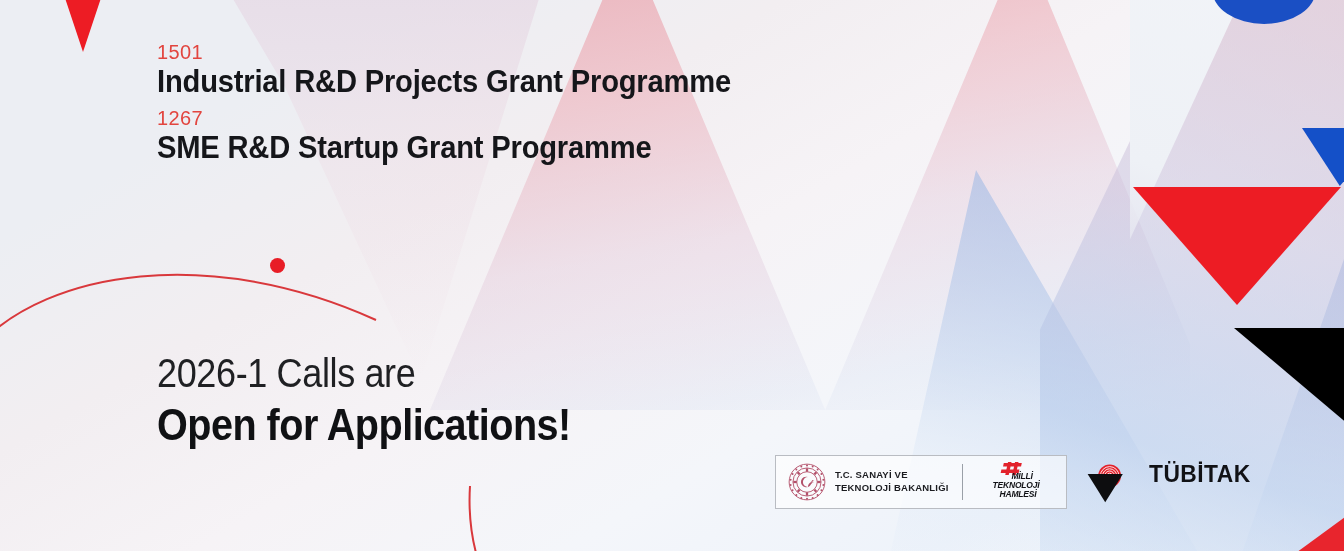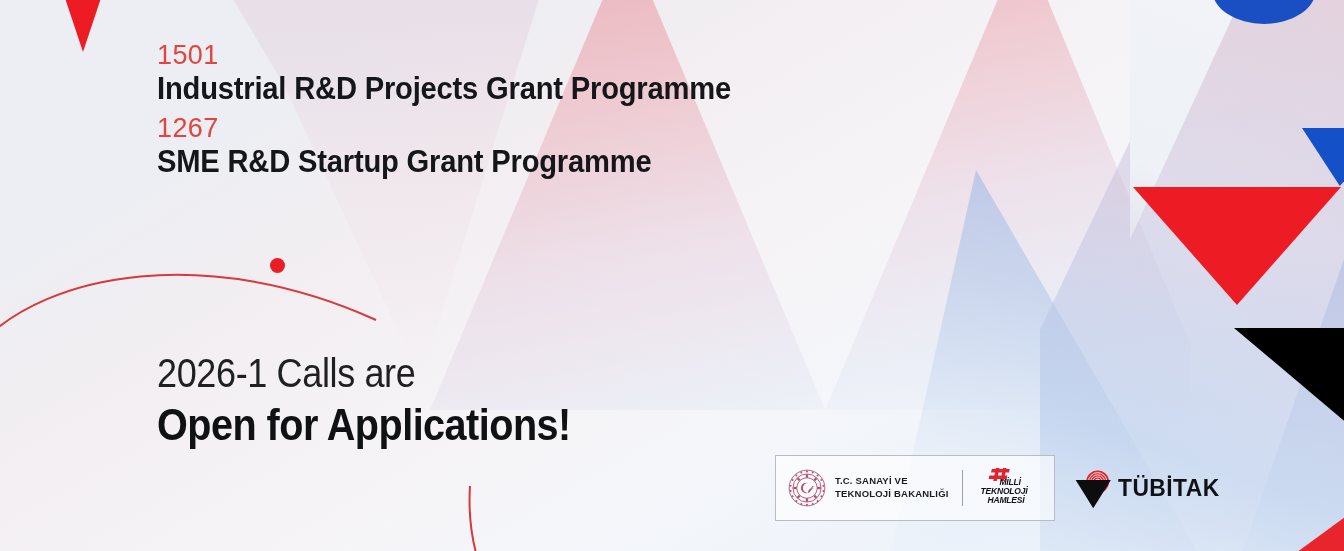--- a/index.html
+++ b/index.html
@@ -80,21 +80,21 @@
   .arc svg{display:block;}
 
   .dot-red{
     left:270px;top:258px;width:15px;height:15px;border-radius:50%;
     background:#e81d26;
   }
 
   
   .headline-block{position:absolute;left:157px;top:42px;}
   .prog-code{
-    color:#e2453f;font-size:27px;line-height:1.0;font-weight:400;
+    color:#e2453f;font-size:20px;line-height:1.0;font-weight:400;
     letter-spacing:.4px;
     font-family:"Liberation Sans Narrow","Liberation Sans",sans-serif;
     margin:0 0 4px 0;
   }
   .prog-name{
     color:#15161a;font-size:31px;line-height:1.05;font-weight:700;
     letter-spacing:-.2px;margin:0 0 9px 0;
     font-family:"Liberation Sans Narrow","Liberation Sans",sans-serif;
     transform:scaleX(.94);transform-origin:left center;
     white-space:nowrap;
@@ -116,32 +116,32 @@
   }
 
   
   .logo-bar{
     position:absolute;left:775px;top:455px;
     display:flex;align-items:center;gap:18px;
   }
   .ministry-box{
     display:flex;align-items:center;
     border:1px solid #b9bcc2;background:rgba(255,255,255,.62);
-    height:66px;padding:0 14px 0 12px;box-sizing:border-box;
+    height:54px;padding:0 14px 0 12px;box-sizing:border-box;
   }
   .ministry-left{display:flex;align-items:center;gap:9px;}
   .seal{width:38px;height:38px;flex:none;}
   .ministry-text{
     font-size:9.5px;font-weight:700;line-height:1.32;color:#1b1c20;
     letter-spacing:.2px;white-space:nowrap;
   }
   .vdiv{width:1px;height:36px;background:#9aa0a8;margin:0 13px;}
-  .mth{width:64px;height:40px;flex:none;}
-
-  .tubitak{display:flex;align-items:center;gap:1px;}
+  .mth{width:64px;height:40px;flex:none;margin-left:12px;}
+
+  .tubitak{display:flex;gap:20px;}
   .tb-mark{width:44px;height:44px;flex:none;}
   .tb-word{
     font-size:24px;font-weight:700;color:#111216;letter-spacing:.5px;
     font-family:"Liberation Sans Narrow","Liberation Sans",sans-serif;
     transform:scaleX(.95);transform-origin:left center;
   }
 </style>
 </head>
 <body>
 

